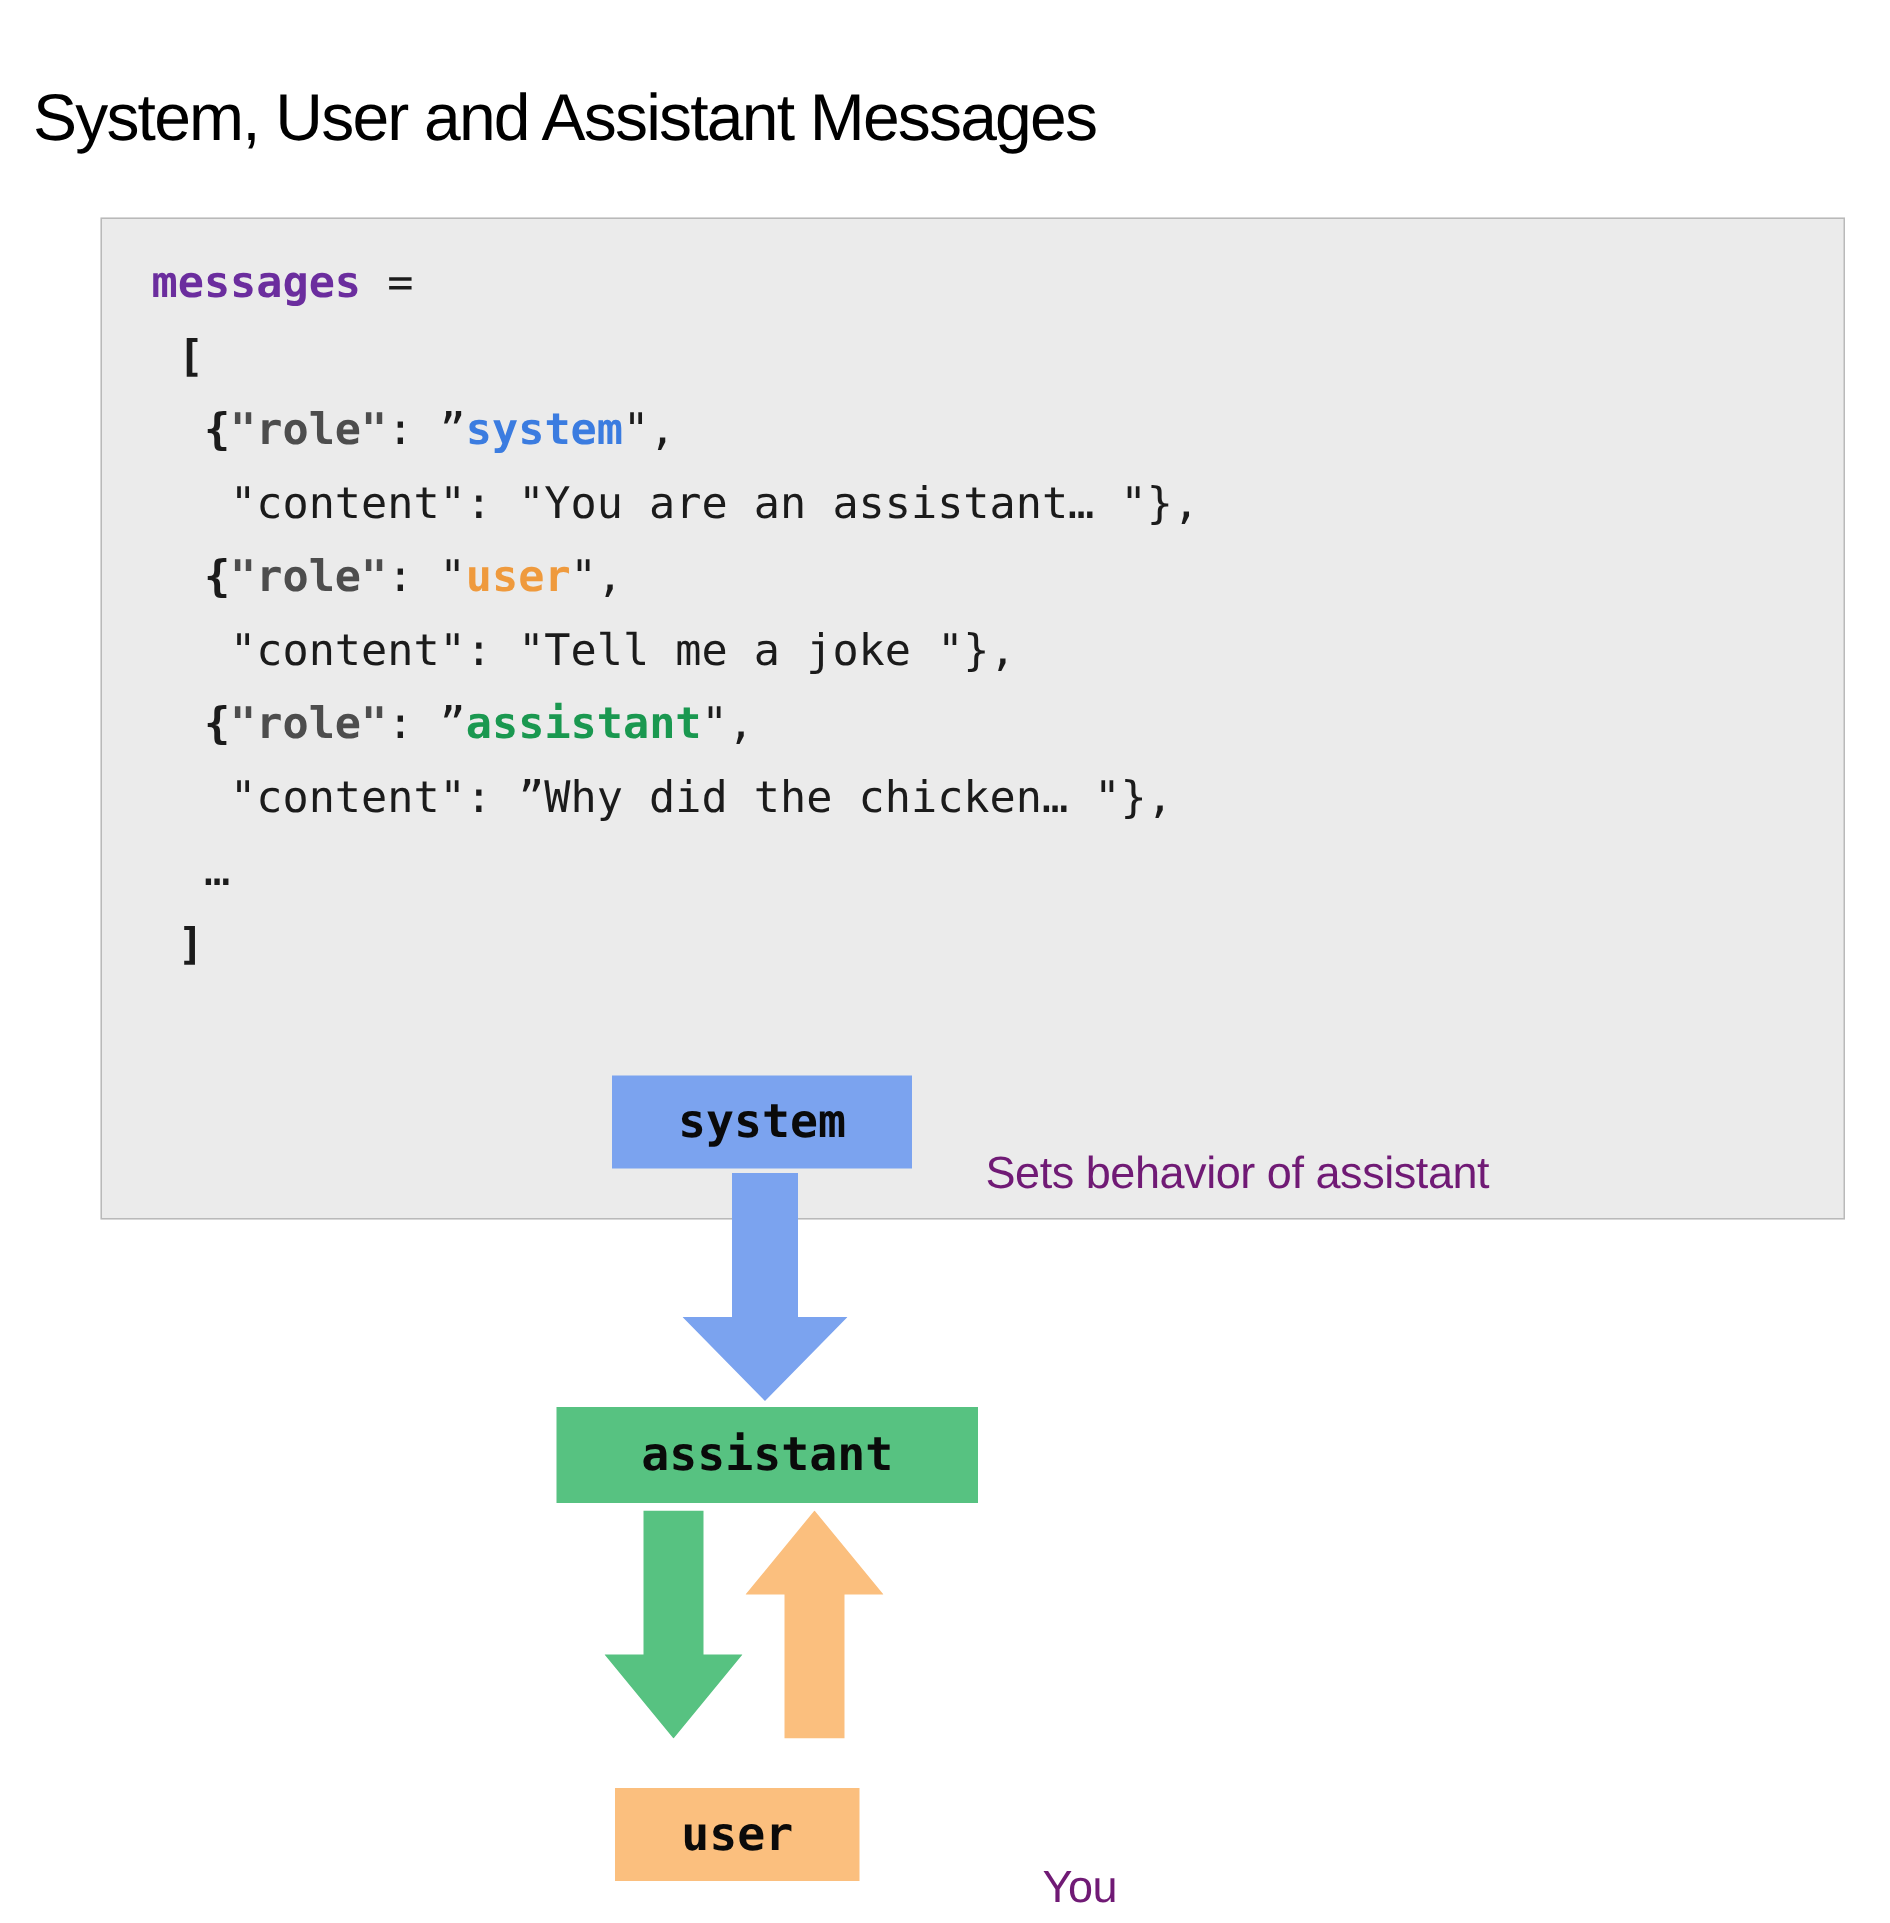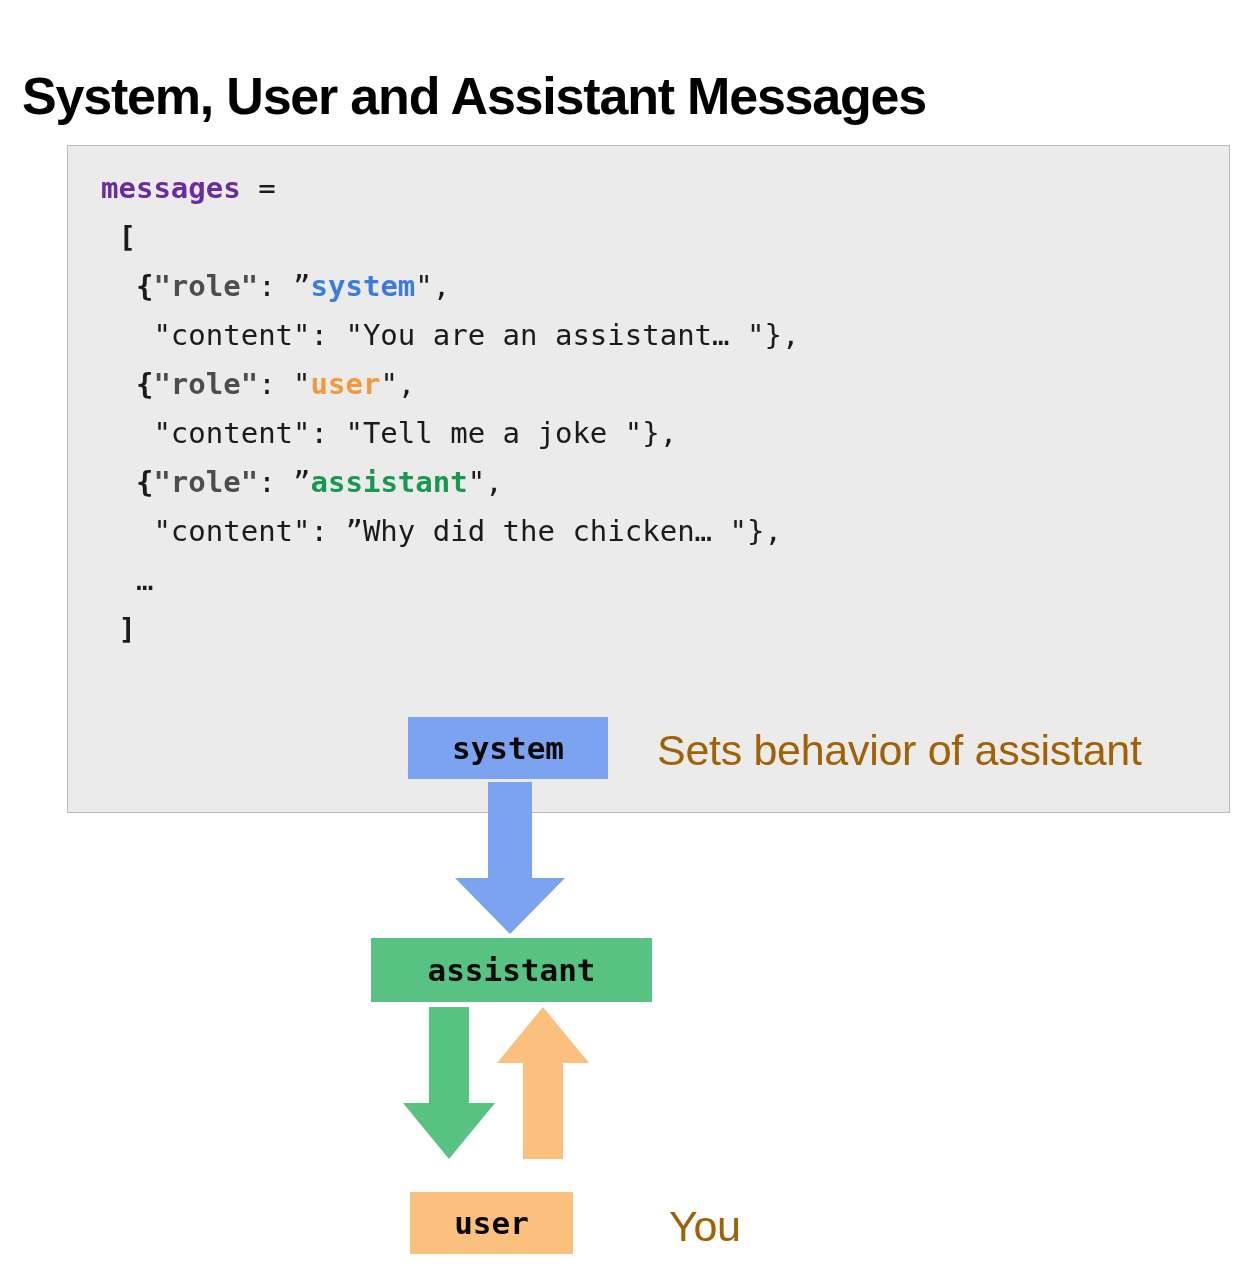--- a/index.html
+++ b/index.html
@@ -13,25 +13,25 @@
     position: relative;
     overflow: hidden;
     font-family: "Liberation Sans", sans-serif;
     -webkit-font-smoothing: antialiased;
   }
 
   
   #slide-title {
     position: absolute;
     left: 22px;
-    top: 15px;
+    top: 4px;
     width: 1220px;
     font-family: "Liberation Sans", sans-serif;
-    font-size: 52px;
-    font-weight: 700;
+    font-size: 44px;
+    font-weight: 400;
     letter-spacing: -1.2px;
     color: #000000;
     line-height: 92px;
     white-space: nowrap;
   }
 
   
   #code-block {
     position: absolute;
     left: 67px;
@@ -77,29 +77,30 @@
     color: #0a0a0a;
     letter-spacing: 0px;
   }
   #box-system    { left: 408px; top: 27px;  width: 200px; height: 62px; background: #7ba3ef; }
   #box-assistant { left: 371px; top: 248px; width: 281px; height: 64px; background: #57c281; }
   #box-user      { left: 410px; top: 502px; width: 163px; height: 62px; background: #fbbf7e; }
 
   .role-label {
     position: absolute;
     font-family: "Liberation Sans", sans-serif;
-    font-size: 43px;
+    font-size: 30px;
     font-weight: 400;
-    color: #a16207;
+    color: #701a75;
     white-space: nowrap;
     letter-spacing: -0.3px;
+    margin-top: 40px;
   }
   #label-system    { left: 657px; top: 36px; }
   #label-assistant { left: 687px; top: 257px; }
-  #label-user      { left: 669px; top: 512px; }
+  #label-user      { left: 695px; top: 512px; }
 
   .arrow-svg { position: absolute; display: block; }
   #arrow-system-down    { left: 455px; top: 92px;  width: 110px; height: 152px; }
   #arrow-assistant-down { left: 403px; top: 317px; width: 92px;  height: 152px; }
   #arrow-user-up        { left: 497px; top: 317px; width: 92px;  height: 152px; }
 </style>
 </head>
 <body>
 
 <h1 id="slide-title">System, User and Assistant Messages</h1>

